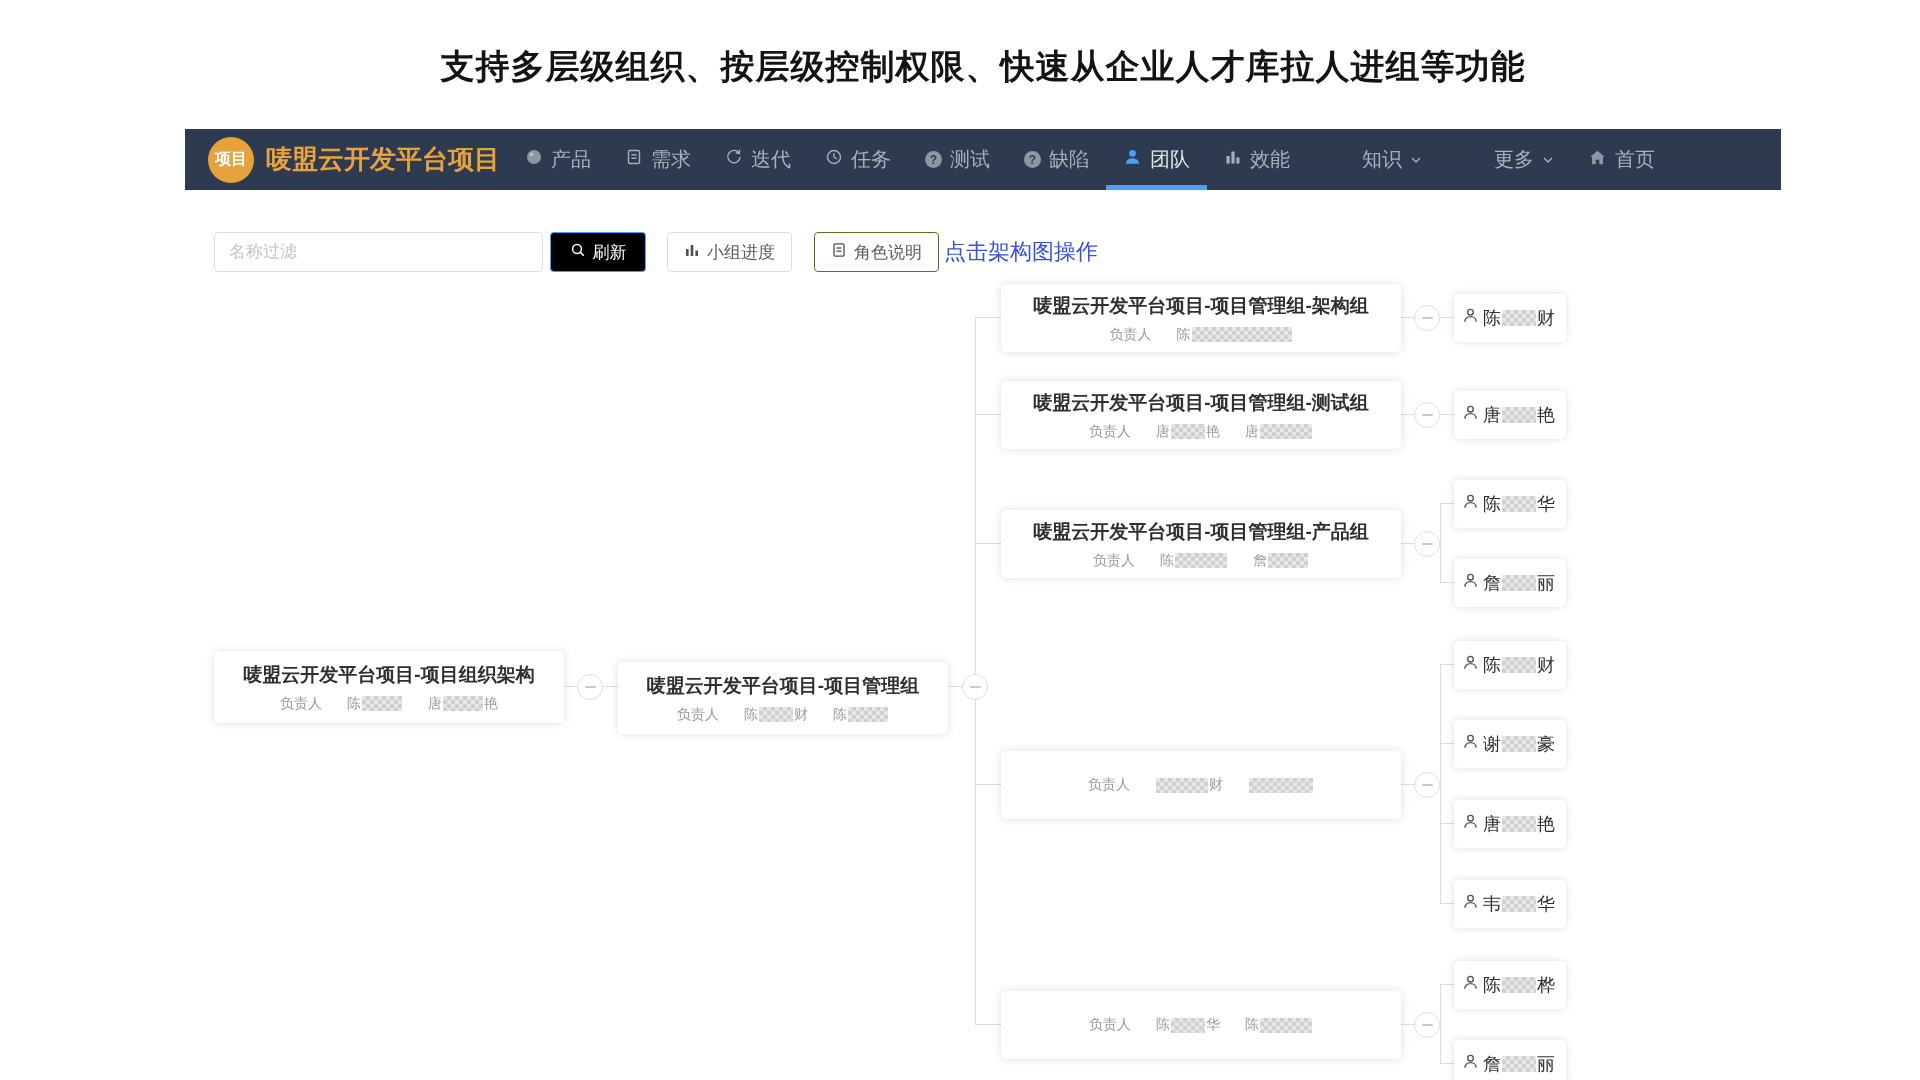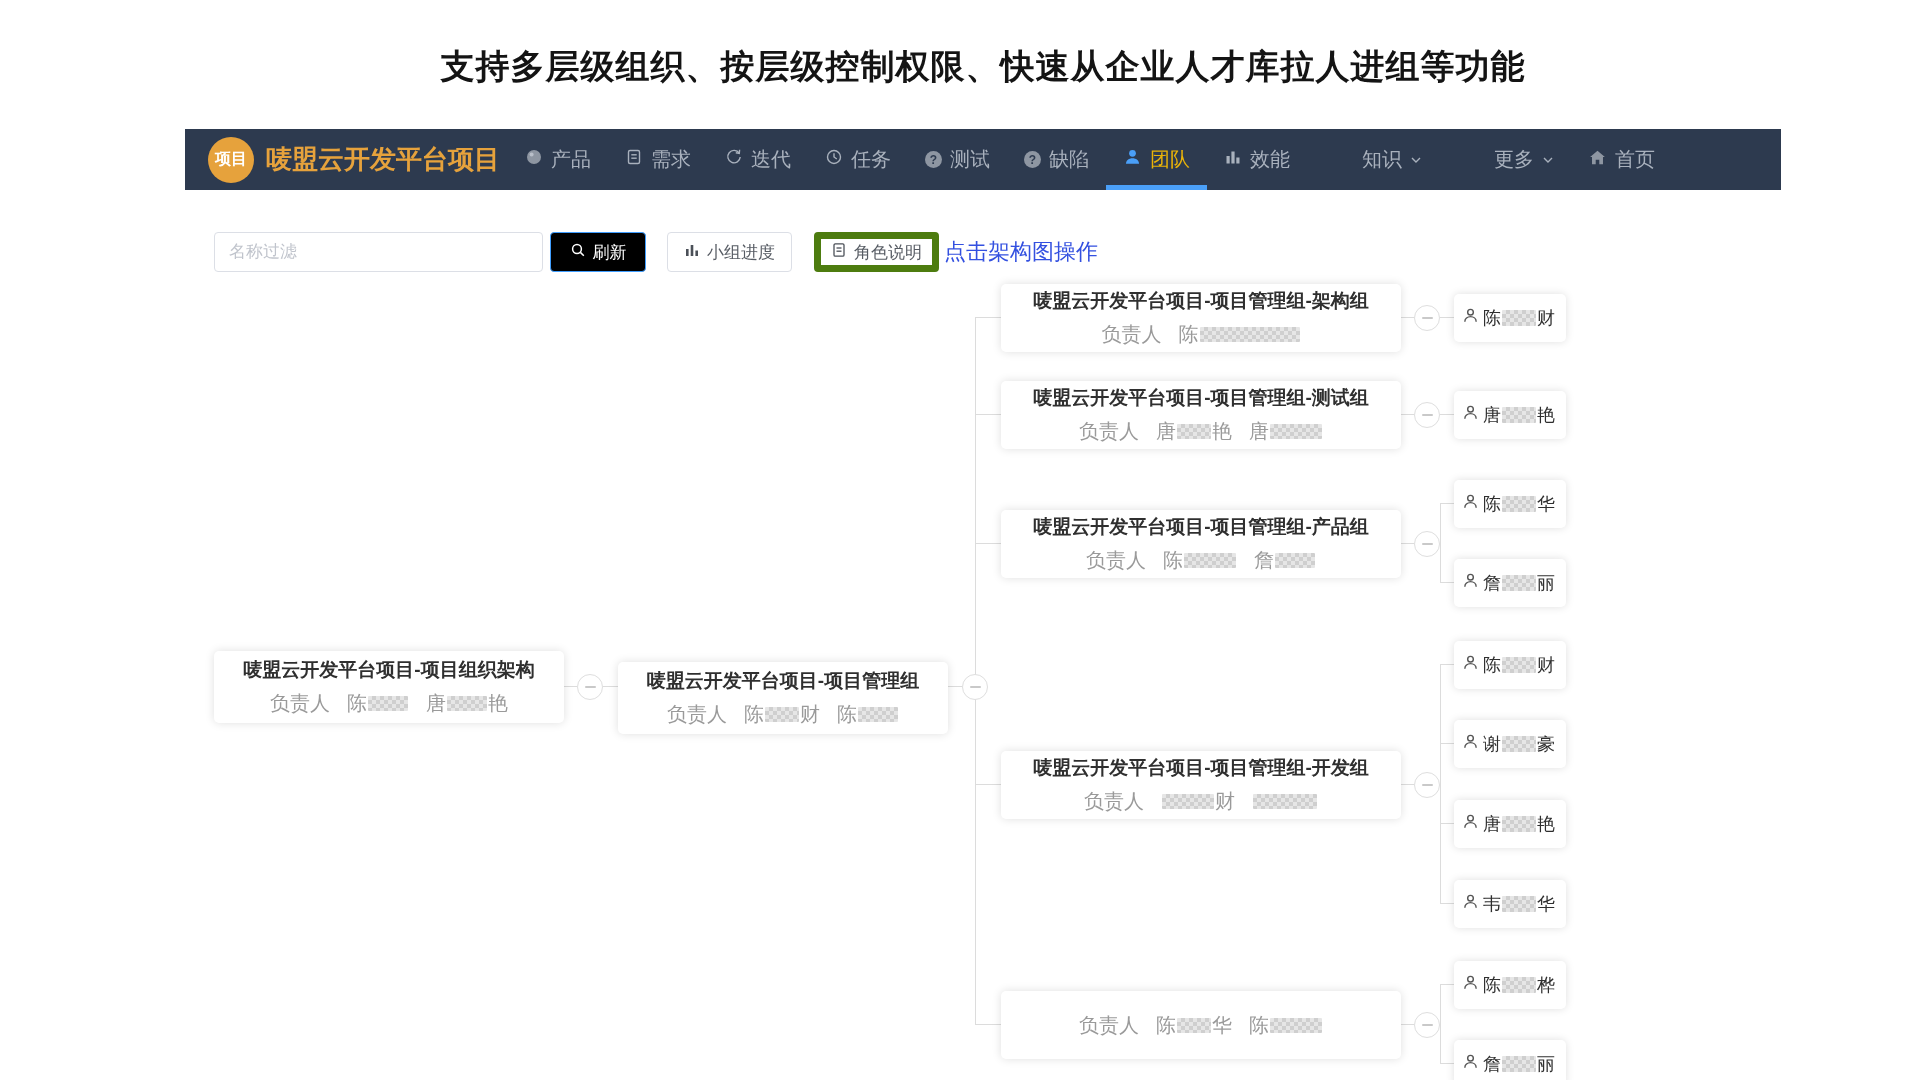--- a/index.html
+++ b/index.html
@@ -21,61 +21,61 @@
     width:46px;height:46px;border-radius:50%;background:#e6a23c;color:#fff;
     font-size:16px;font-weight:700;display:flex;align-items:center;justify-content:center;
     margin-left:23px;flex:0 0 auto;
   }
   .project-title{color:#e6a23c;font-size:26px;font-weight:700;margin-left:12px;white-space:nowrap;}
   .nav-items{display:flex;align-items:center;height:100%;margin-left:8px;}
   .nav-item{
     position:relative;height:100%;display:flex;align-items:center;gap:8px;
     padding:0 17px;color:#a9b1bd;font-size:20px;cursor:pointer;white-space:nowrap;
   }
-  .nav-item.active{color:#eab308;font-family:Liberation Serif, serif;}
+  .nav-item.active{color:#e5e5e5;font-family:Liberation Serif, serif;}
   .nav-item.active::after{content:"";position:absolute;left:0;right:0;bottom:0;height:5px;background:#4a9ff8;}
   .nav-item.gap{margin-left:38px;}
   .q{
     width:17px;height:17px;border-radius:50%;background:#8e96a2;color:#2d3a4f;
     font-size:12px;font-weight:700;display:inline-flex;align-items:center;justify-content:center;
   }
   
   .filter-input{
     position:absolute;left:214px;top:232px;width:329px;height:40px;box-sizing:border-box;
     border:1px solid #dcdfe6;border-radius:4px;padding:0 14px;font-size:17px;color:#333;outline:none;
     font-family:inherit;
   }
   .filter-input::placeholder{color:#c0c4cc;}
   .btn{
     position:absolute;top:232px;height:40px;border-radius:4px;display:flex;align-items:center;
     justify-content:center;gap:7px;font-size:17px;cursor:pointer;box-sizing:border-box;
     font-family:inherit;
   }
   .btn-primary{left:550px;width:96px;background:#000000;border:1px solid #409eff;color:#fff;}
   .btn-progress{left:667px;width:125px;background:#fff;border:1px solid #dcdfe6;color:#565b63;}
-  .btn-role{left:814px;width:125px;background:#fff;border:7px solid #4d7c0f;color:#565b63;}
+  .btn-role{left:814px;width:125px;background:#fff;border:1px solid #4d7c0f;color:#565b63;}
   .hint-link{
     position:absolute;left:944px;top:232px;height:40px;display:flex;align-items:center;
     color:#3350e0;font-size:22px;cursor:pointer;text-decoration:none;
   }
   
   .hline{position:absolute;height:1px;background:#dcdcdc;}
   .vline{position:absolute;width:1px;background:#dcdcdc;}
   .toggle{
     position:absolute;width:26px;height:26px;border:1px solid #dedede;border-radius:50%;
     background:#fff;display:flex;align-items:center;justify-content:center;
     box-sizing:border-box;cursor:pointer;z-index:2;
   }
   .toggle .minus{width:11px;height:2px;background:#c9c9c9;border-radius:1px;}
   .node{
     position:absolute;background:#fff;border-radius:5px;box-shadow:0 0 10px rgba(0,0,0,.13);
     display:flex;flex-direction:column;align-items:center;justify-content:center;gap:7px;z-index:3;
   }
   .node-title{font-size:19px;font-weight:700;color:#2f2f2f;white-space:nowrap;}
-  .node-sub{font-size:20px;color:#9a9a9a;display:flex;gap:17px;white-space:nowrap;}
+  .node-sub{font-size:14px;color:#9a9a9a;display:flex;gap:25px;white-space:nowrap;}
   .nm{display:inline-flex;align-items:center;gap:1px;}
   .mosaic{
     display:inline-block;height:15px;border-radius:1px;
     background-image:
       linear-gradient(45deg,#cfcfcf 25%,transparent 25%,transparent 75%,#cfcfcf 75%),
       linear-gradient(45deg,#cfcfcf 25%,#e6e6e6 25%,#e6e6e6 75%,#cfcfcf 75%);
     background-position:0 0,4px 4px;background-size:8px 8px;
   }.m34{width:34px}.m40{width:40px}.m52{width:52px}.m64{width:64px}.m100{width:100px}
   .member{
     position:absolute;width:112px;height:48px;background:#fff;border-radius:5px;
@@ -322,21 +322,20 @@
         </span>
       <span class="nm">
           <span>詹</span>
           <span class="mosaic m40"></span>
           <span></span>
         </span>
     </div>
   </div>
 
   <div class="node" style="left:1001px;top:751px;width:400px;height:68px">
-    <div class="node-title">唛盟云开发平台项目-项目管理组-开发组</div>
     <div class="node-sub">
       <span>负责人</span>
       <span class="nm">
           <span></span>
           <span class="mosaic m52"></span>
           <span>财</span>
         </span>
       <span class="nm">
           <span></span>
           <span class="mosaic m64"></span>

